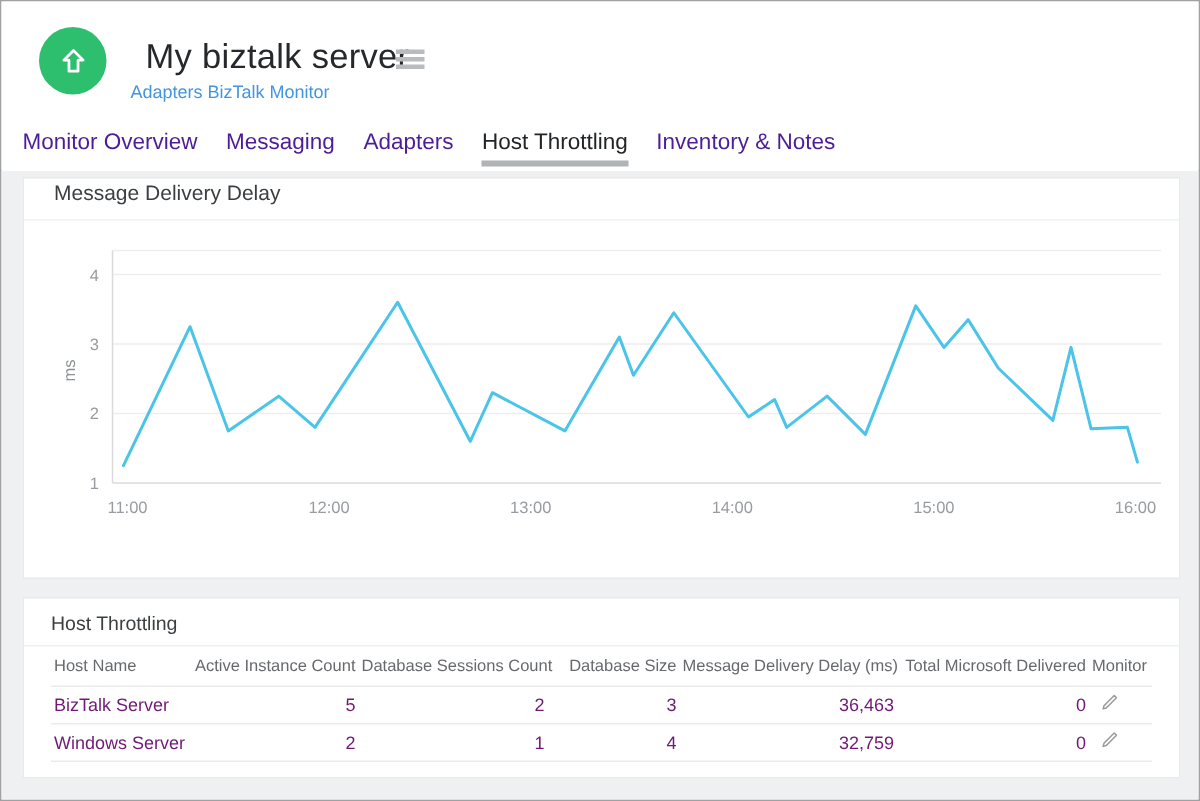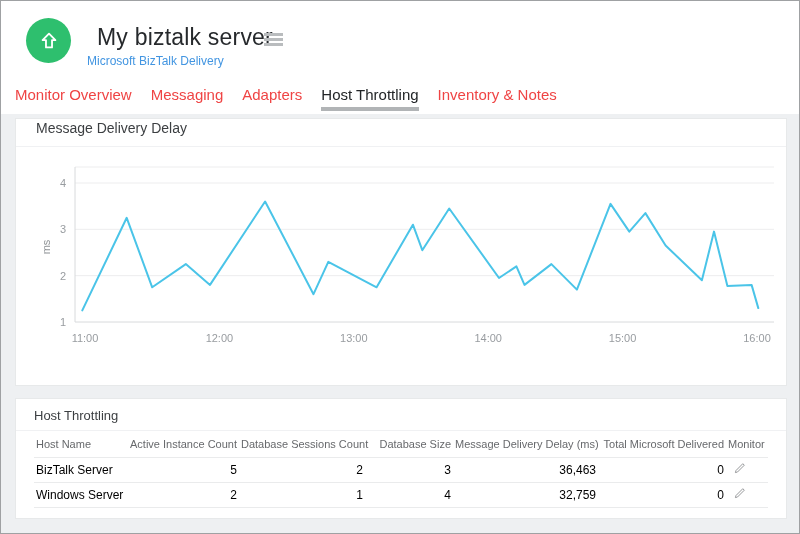--- a/index.html
+++ b/index.html
@@ -26,21 +26,21 @@
   .hamburger { position: absolute; left: 263px; top: 32px; width: 19px; height: 13px; cursor: pointer; }
   .hamburger .bar { height: 3px; background: #b9bcbe; margin-bottom: 2px; }
   .app-subtitle {
     position: absolute; left: 86px; top: 53px;
     font-size: 12px; color: #4295e1; text-decoration: none; cursor: pointer;
   }
 
   
   .tab-bar { position: absolute; left: 14px; top: 85px; right: 4px; display: flex; gap: 19px; }
   .tab {
-    font-size: 15px; color: #ef4444; white-space: nowrap;
+    font-size: 15px; color: #4c1d95; white-space: nowrap;
     padding-bottom: 4px; border-bottom: 4px solid transparent; cursor: pointer;
   }
   .tab.active { color: #222527; font-weight: 500; border-bottom-color: #b1b4b6; }
 
   
   .main { position: absolute; top: 113px; left: 0; right: 0; bottom: 0; background: #eef0f2; }
   .panel {
     position: absolute; left: 14px; width: 772px; background: #fff;
     border: 1px solid #e7e9ea;
   }
@@ -56,42 +56,42 @@
   }
   .chart-wrap { width: 770px; height: 226px; }
 
   
   .host-table { width: 734px; margin: 0 18px; border-collapse: collapse; table-layout: fixed; }
   .host-table th {
     font-size: 11px; font-weight: 400; color: #67696c; height: 26px;
     text-align: right; border-bottom: 1px solid #eaebec; white-space: nowrap; padding: 0 2px;
   }
   .host-table td {
-    font-size: 12px; color: #000000; height: 25px;
+    font-size: 12px; color: #701a75; height: 25px;
     text-align: right; border-bottom: 1px solid #eaebec; white-space: nowrap; padding: 0 2px;
   }
   .host-table th.left, .host-table td.left { text-align: left; }
   .action-btn { background: none; border: none; cursor: pointer; padding: 0 0 0 6px; display: inline-block; }
 </style>
 </head>
 <body>
 
 <header class="app-header">
   <div class="avatar">
     <svg width="22" height="22" viewBox="0 0 24 24">
       <path d="M12 4 L19 11 H15.3 V19 H8.7 V11 H5 Z" fill="none" stroke="#ffffff" stroke-width="2" stroke-linejoin="round"></path>
     </svg>
   </div>
   <h1 class="app-title">My biztalk server</h1>
   <div class="hamburger">
     <div class="bar"></div>
     <div class="bar"></div>
     <div class="bar"></div>
   </div>
-  <a class="app-subtitle">Microsoft BizTalk Delivery</a>
+  <a class="app-subtitle">Adapters BizTalk Monitor</a>
   <nav class="tab-bar">
       <div class="tab">Monitor Overview</div>
       <div class="tab">Messaging</div>
       <div class="tab">Adapters</div>
       <div class="tab active">Host Throttling</div>
       <div class="tab">Inventory &amp; Notes</div>
     </nav>
 </header>
 
 <main class="main">

